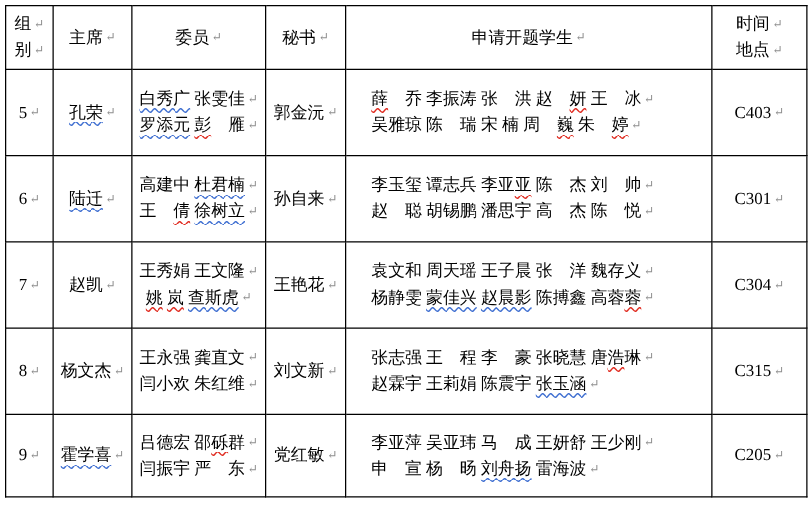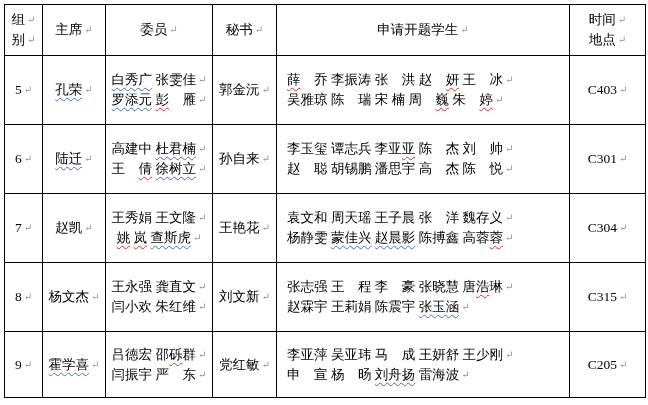--- a/index.html
+++ b/index.html
@@ -14,21 +14,21 @@
   }
   td {
     border:1px solid #000;
     padding:0 2px;
     text-align:center;
     vertical-align:middle;
     font-size:13.5px;
     line-height:20px;
     overflow:hidden;
   }
-  td.students { text-align:left; padding-left:10px; }
+  td.students { text-align:left; padding-left:20px; }
   .line { white-space:nowrap; }
   .line::after {
     content:"↵";
     color:#8f8f8f;
     font-size:10px;
     margin-left:2px;
     vertical-align:1px;
   }
   .u-red {
     text-decoration-line:underline;

